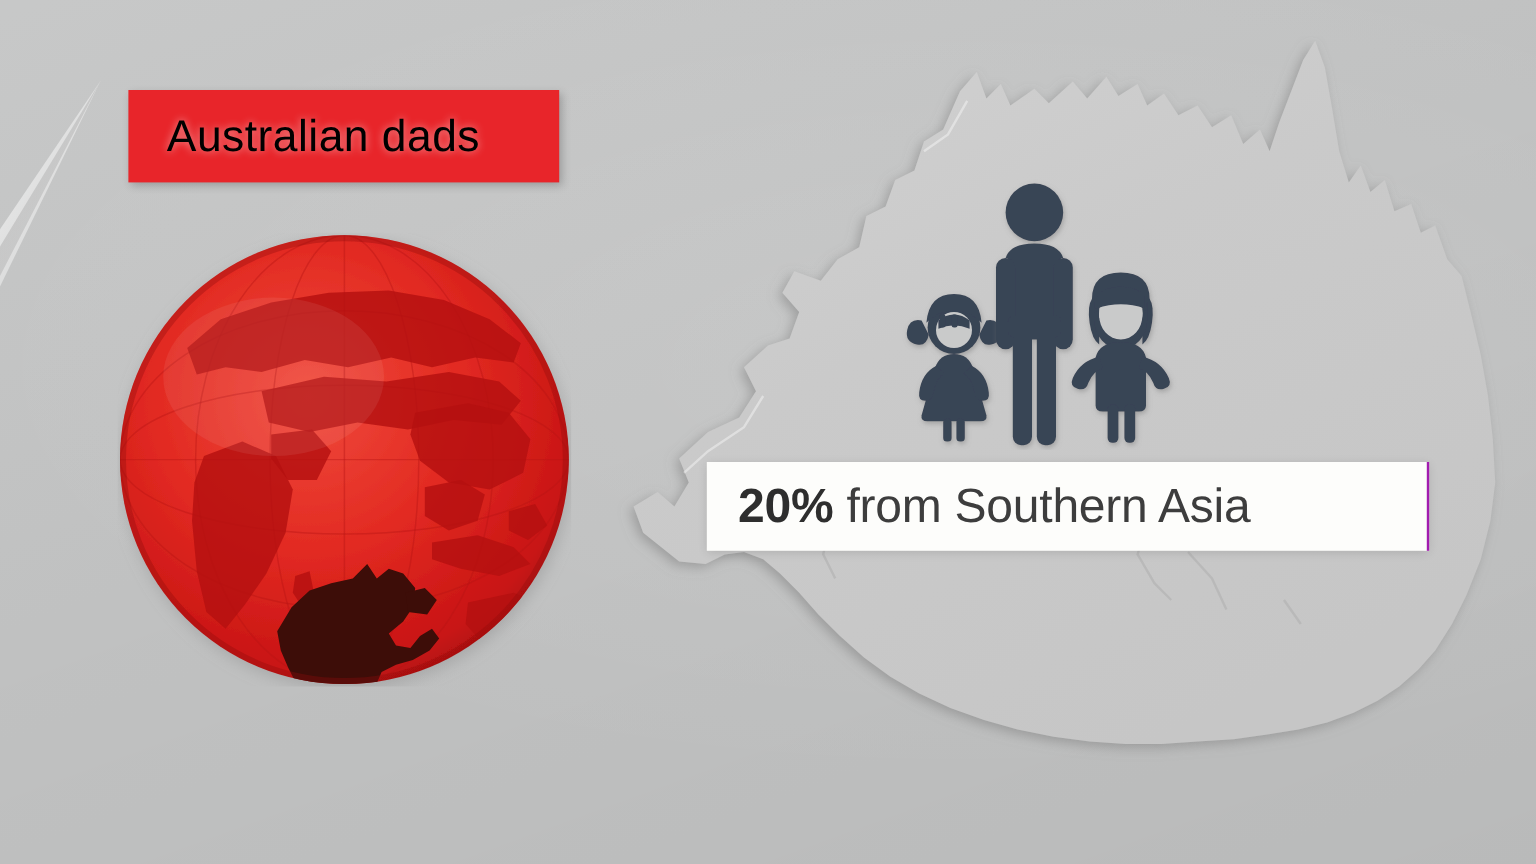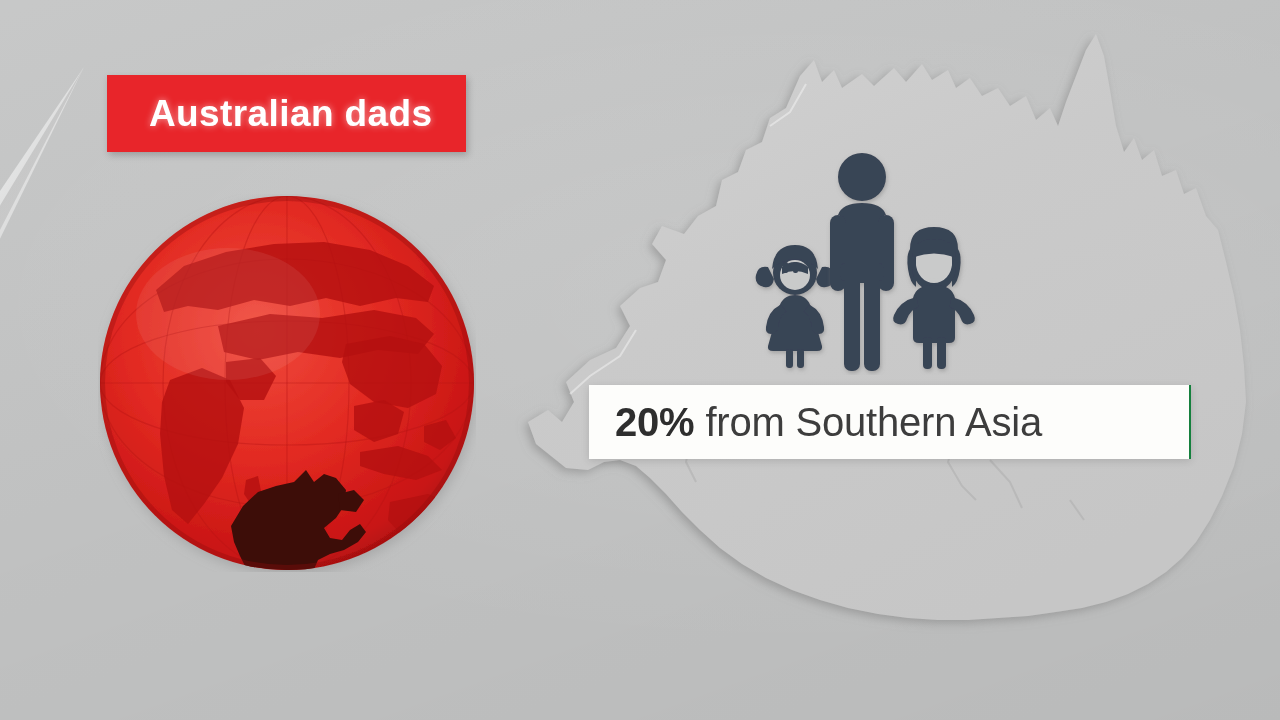--- a/index.html
+++ b/index.html
@@ -27,36 +27,36 @@
   .globe-wrap svg{display:block;width:100%;height:100%;}
 
   
   .banner{
     position:absolute;left:107px;top:75px;width:359px;height:77px;
     background:#e8252a;
     box-shadow:2px 3px 7px rgba(0,0,0,0.22);
     display:flex;align-items:center;
   }
   .banner-text{
-    color:#ffffff;
+    color:#000000;
     font-size:37px;
-    font-weight:bold;
+    font-weight:normal;
     letter-spacing:0.4px;
-    margin-left:42px;
+    margin-left:32px;
     text-shadow:0 0 7px rgba(255,255,255,0.55);
     white-space:nowrap;
   }
 
   
   .caption{
     position:absolute;left:589px;top:385px;width:600px;height:74px;
     background:#fdfdfb;
     box-shadow:0 2px 8px rgba(0,0,0,0.13);
     display:flex;align-items:center;
-    border-right:2px solid #15803d;
+    border-right:2px solid #a21caf;
   }
   .caption-inner{
     margin-left:26px;white-space:nowrap;
     font-size:40px;color:#3d3d3d;letter-spacing:-0.2px;
   }
   .caption-strong{font-weight:bold;color:#2e2e2e;}
 
   
   .figures{position:absolute;left:726px;top:145px;width:270px;height:230px;}
   .figures svg{display:block;width:100%;height:100%;}

